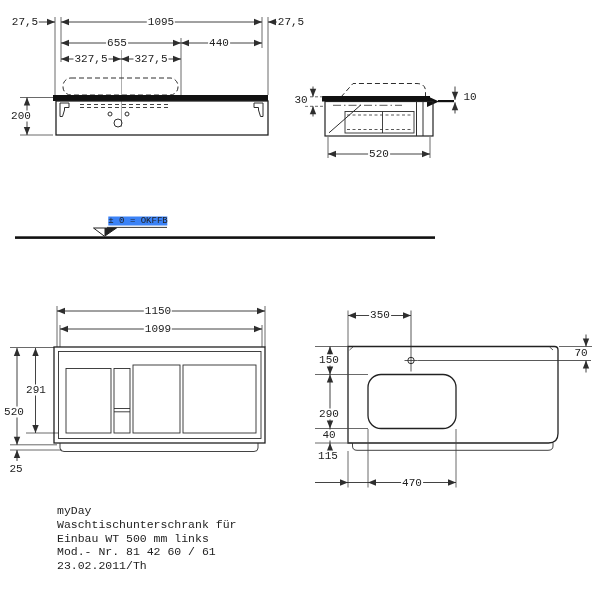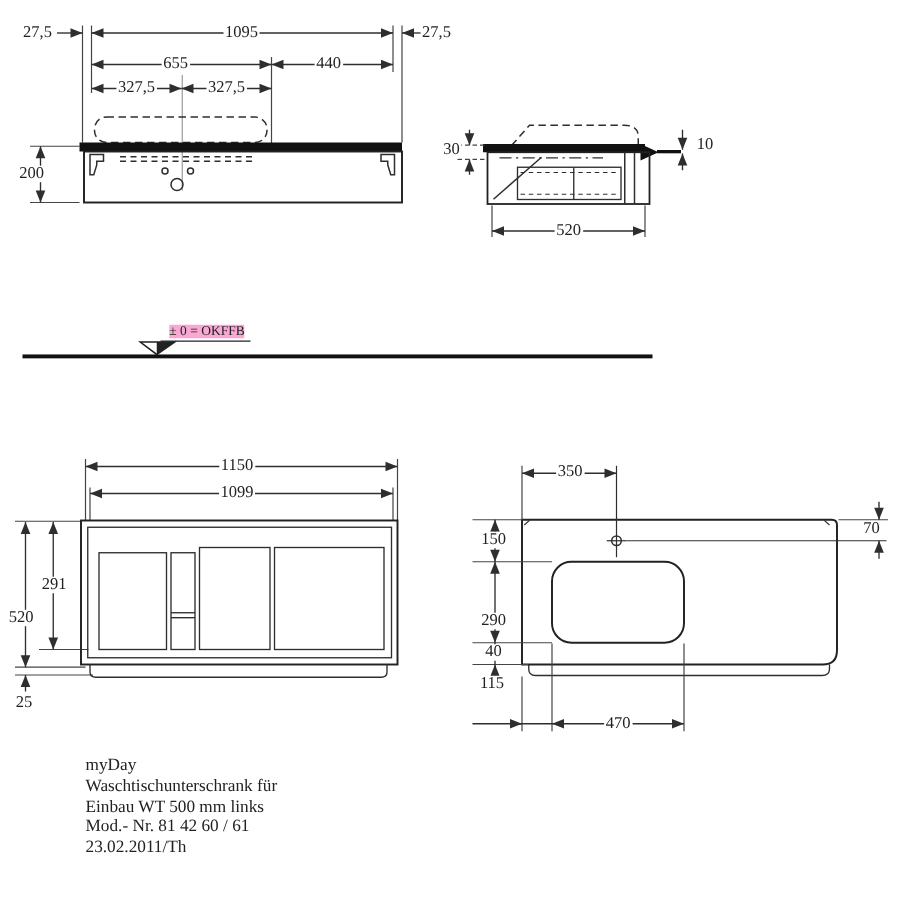--- a/index.html
+++ b/index.html
@@ -1,22 +1,22 @@
 <!DOCTYPE html>
 <html><head>
 <meta charset="utf-8">
 <style>
   html,body{margin:0;padding:0;background:#fff;}
   #stage{position:relative;width:600px;height:600px;background:#fff;overflow:hidden;
-         font-family:Liberation Serif, serif;}
+         font-family:Liberation Mono, monospace;}
   #stage svg{position:absolute;left:0;top:0;}
   .lbl{position:absolute;transform:translate(-50%,-50%);background:#fff;color:#222;
        font-size:11px;line-height:1;padding:0 1px;white-space:nowrap;}
   .datum-lbl{position:absolute;transform:translate(-50%,-50%);color:#222;font-size:9px;
-       line-height:1;white-space:nowrap;background:#f9a8d4;text-align:center;}
+       line-height:1;white-space:nowrap;background:#3b82f6;text-align:center;}
   .title-block{position:absolute;left:57px;top:504px;color:#222;font-size:11.5px;
        line-height:13.8px;}
 </style>
 </head>
 <body>
 
 <div id="stage">
 
 <svg width="600" height="600" viewBox="0 0 600 600">
   <defs>

